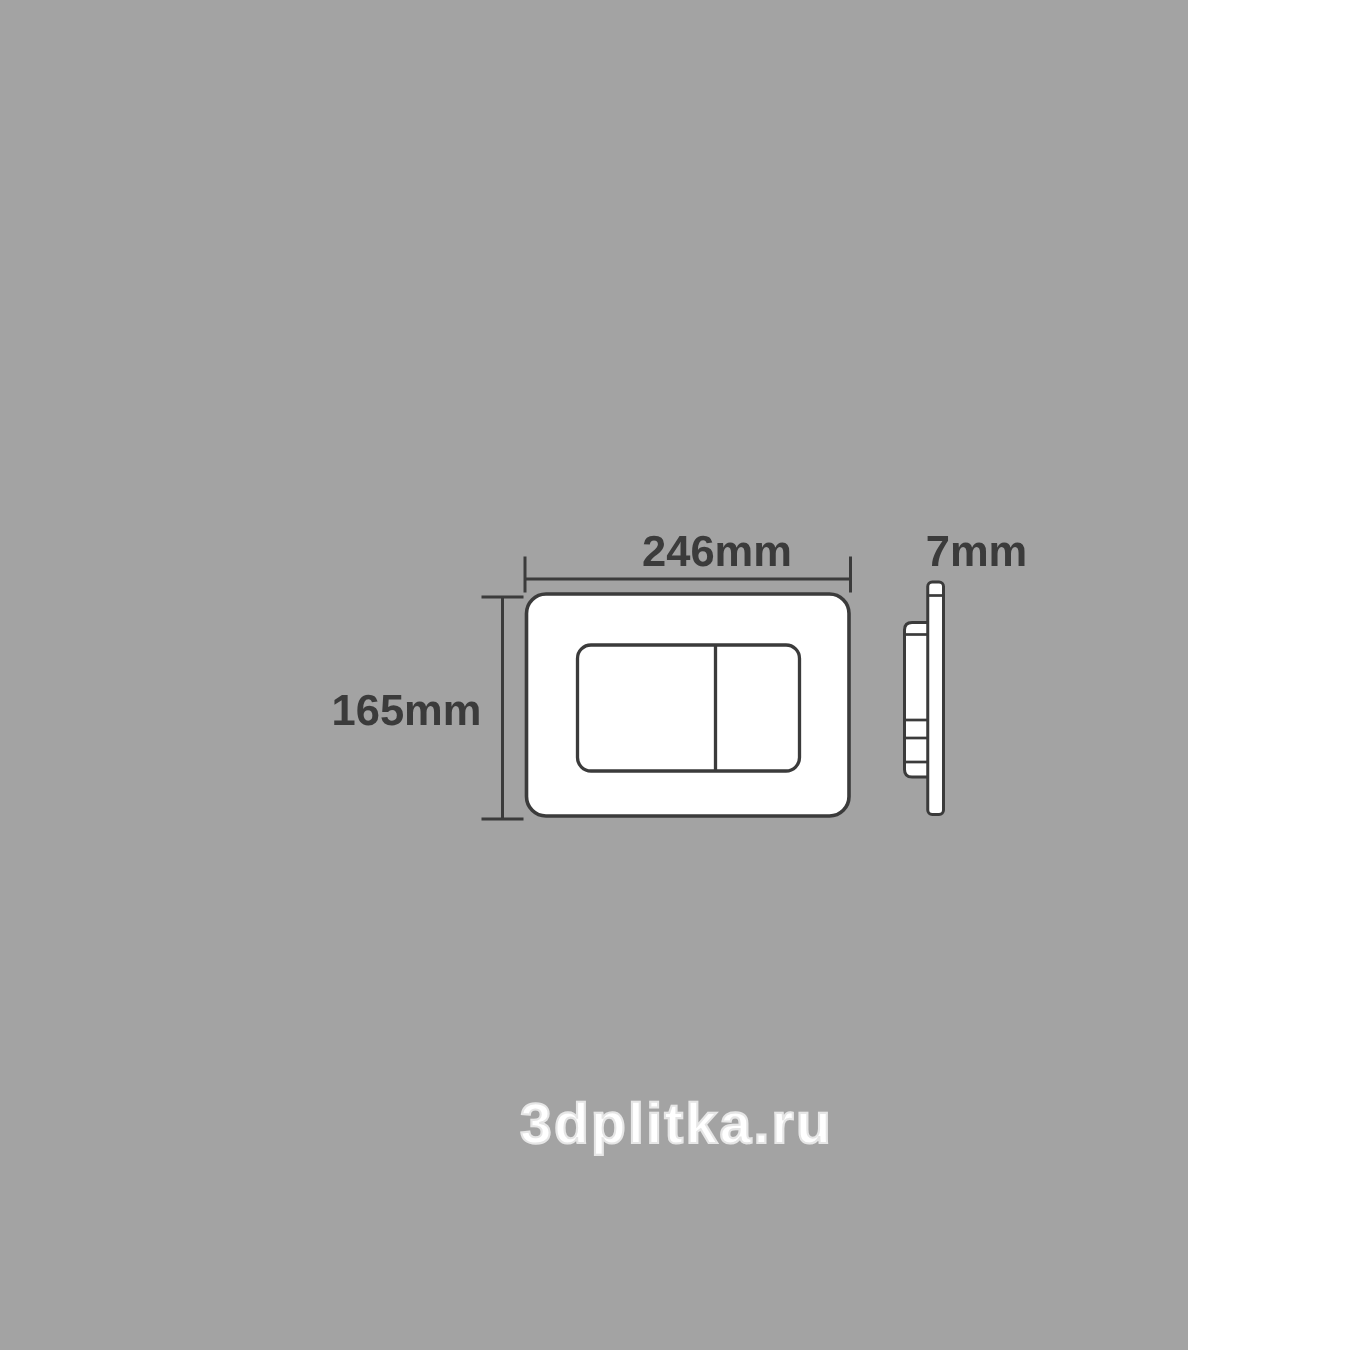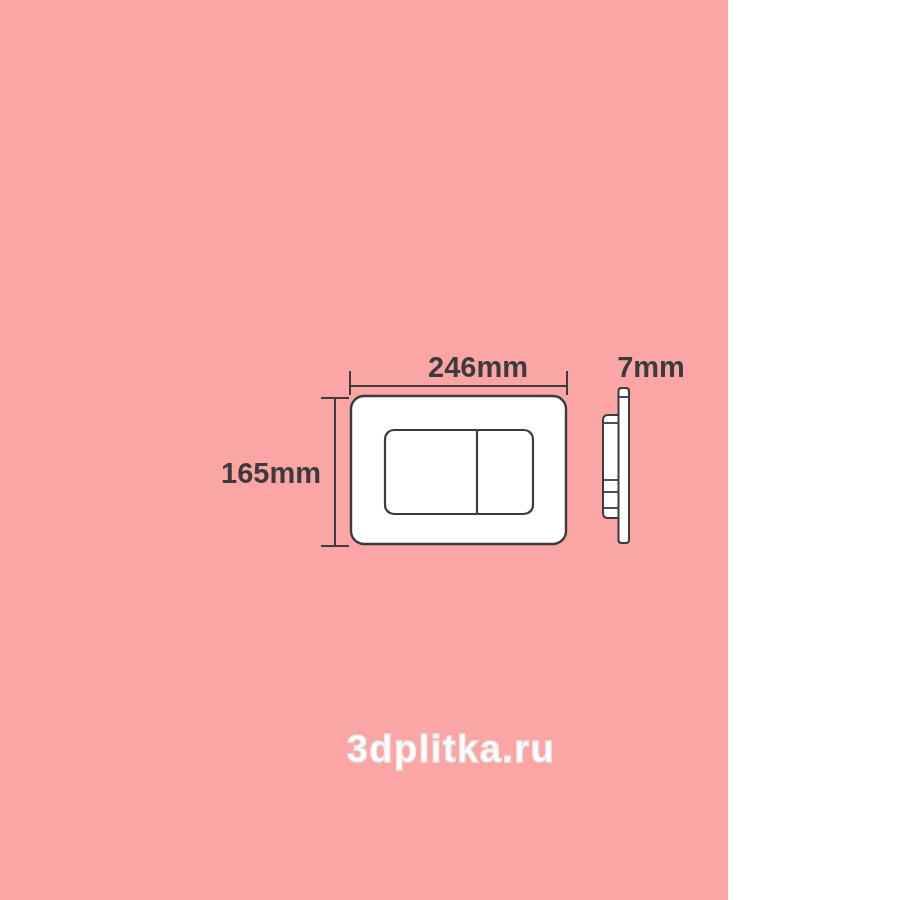--- a/index.html
+++ b/index.html
@@ -6,23 +6,23 @@
     margin: 0;
     padding: 0;
     width: 900px;
     height: 900px;
     background: #ffffff;
     overflow: hidden;
     font-family: "Liberation Sans", sans-serif;
   }
   .canvas {
     position: relative;
-    width: 728px;
+    width: 792px;
     height: 900px;
-    background: #fca5a5;
+    background: #a3a3a3;
   }
   svg { display: block; }
   .dim-label {
     font-family: "Liberation Sans", sans-serif;
     font-weight: 700;
     font-size: 29px;
     fill: #3b3b3b;
   }
   .line {
     stroke: #3b3b3b;

